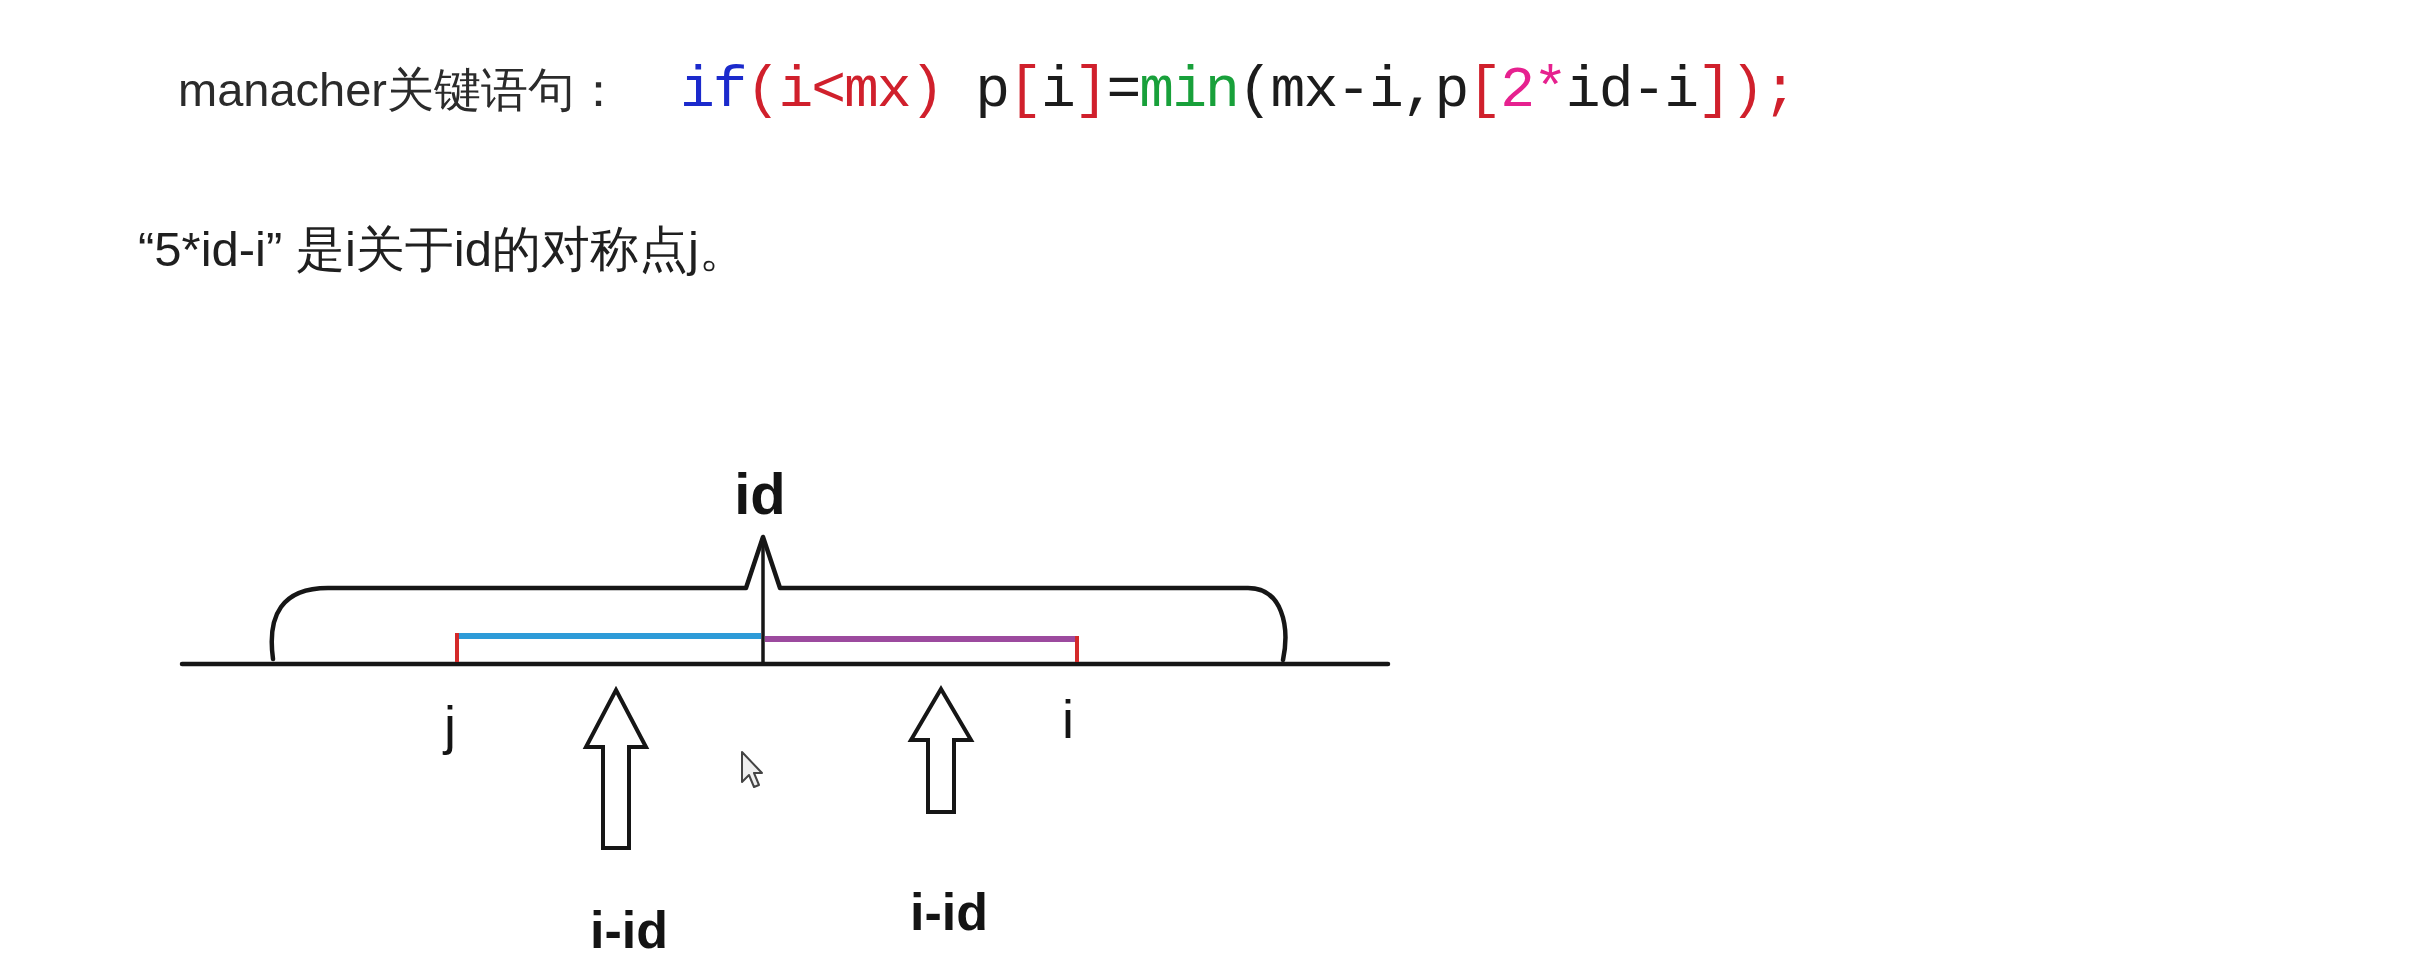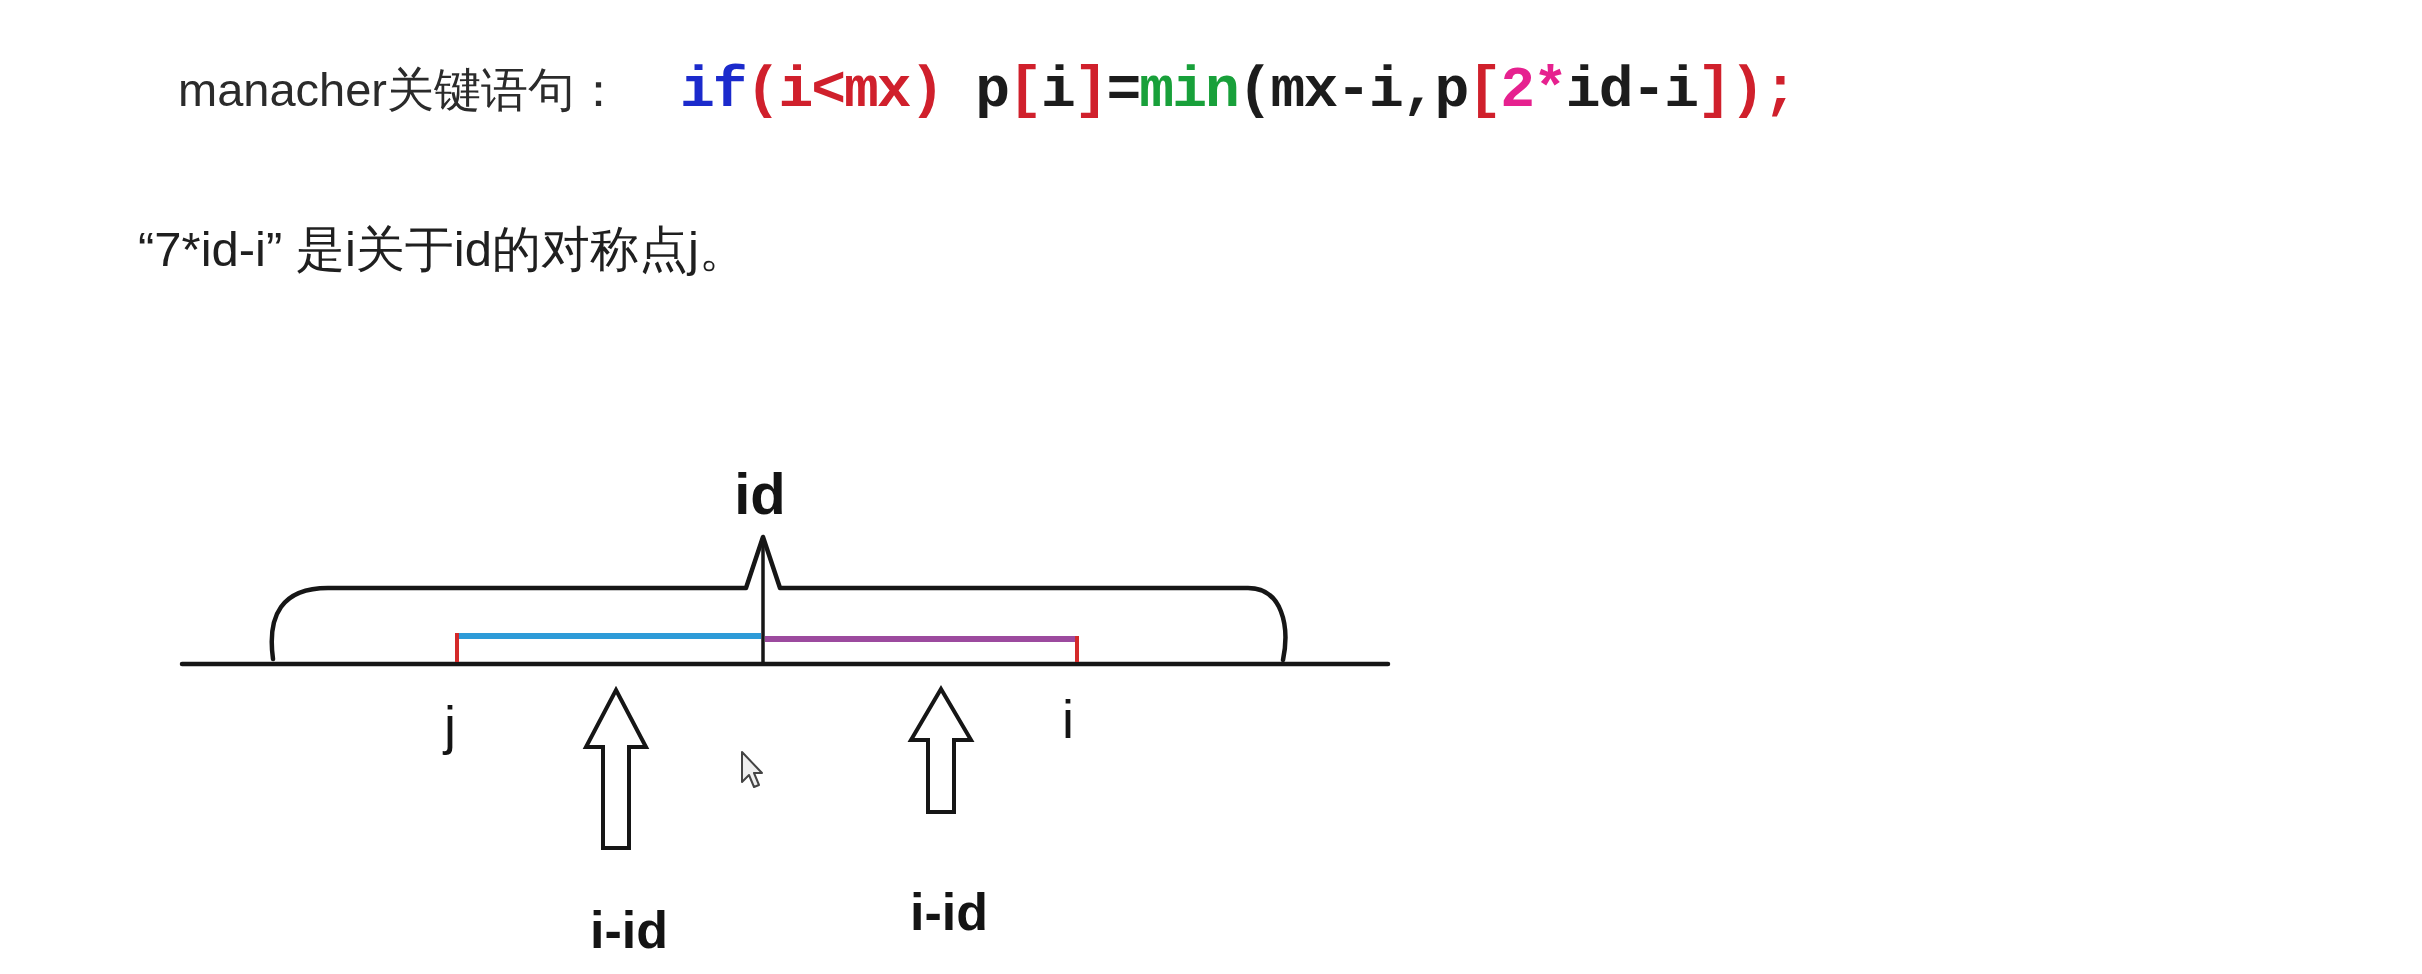--- a/index.html
+++ b/index.html
@@ -21,21 +21,21 @@
     gap: 58px;
     white-space: nowrap;
   }
   .header-label {
     font-size: 47px;
     color: #2b2b2b;
   }
   .code-line {
     font-family: "Liberation Mono", monospace;
     font-size: 58px;
-    font-weight: 700;
+    font-weight: 400;
     letter-spacing: -2px;
     white-space: pre;
   }
   .explanation {
     position: absolute;
     left: 118px;
     top: 210px;
     font-size: 49px;
     line-height: 78px;
     color: #1f1f1f;
@@ -53,21 +53,21 @@
 <body>
 
 <div class="canvas">
 
   <div class="header">
     <span class="header-label">manacher关键语句：</span>
     <span class="code-line"><span style="color: rgb(27, 42, 204);">if</span><span style="color: rgb(208, 32, 44);">(i&lt;mx)</span><span style="color: rgb(28, 28, 28);"> p</span><span style="color: rgb(208, 32, 44);">[</span><span style="color: rgb(28, 28, 28);">i</span><span style="color: rgb(208, 32, 44);">]</span><span style="color: rgb(28, 28, 28);">=</span><span style="color: rgb(24, 160, 58);">min</span><span style="color: rgb(28, 28, 28);">(mx-i,p</span><span style="color: rgb(208, 32, 44);">[</span><span style="color: rgb(230, 33, 143);">2*</span><span style="color: rgb(28, 28, 28);">id-i</span><span style="color: rgb(208, 32, 44);">]);</span></span>
   </div>
 
   <div class="explanation">
-    <div class="line1">“7*id-i” 是i关于id的对称点j。</div>
+    <div class="line1">“5*id-i” 是i关于id的对称点j。</div>
   </div>
 
   <svg class="diagram" width="1400" height="544" viewBox="0 0 1400 544" xmlns="http://www.w3.org/2000/svg">
 
     <path d="M 173 229 C 167 185 182 158 228 158 L 646 158 L 663 107 L 680 158 L 1148 158 C 1182 158 1190 196 1183 230" fill="none" stroke="#161616" stroke-width="4.5" stroke-linecap="round" stroke-linejoin="round"></path>
 
     <line x1="663" y1="109" x2="663" y2="232" stroke="#161616" stroke-width="3.5"></line>
 
     <line x1="82" y1="234" x2="1288" y2="234" stroke="#161616" stroke-width="4.5" stroke-linecap="round"></line>
 

